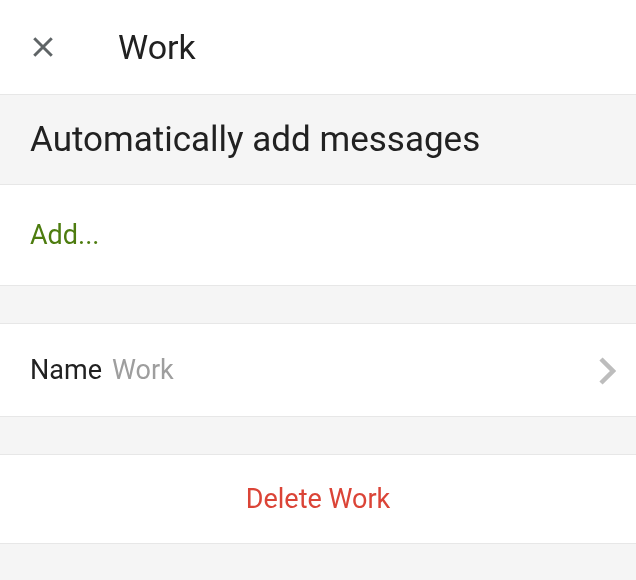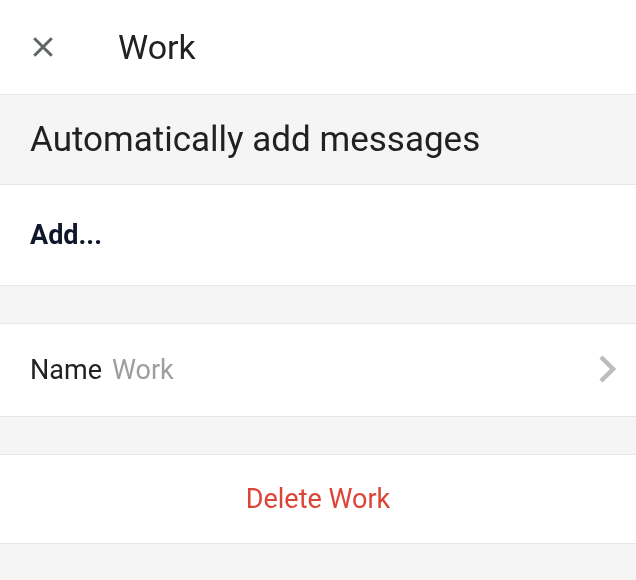--- a/index.html
+++ b/index.html
@@ -49,32 +49,32 @@
     }
     .row-white {
       background: #ffffff;
       border-bottom: 1px solid #e7e7e7;
     }
     .add-row {
       padding: 34px 30px;
     }
     .add-link {
       font-size: 27px;
-      font-weight: 700;
-      color: #0f172a;
+      font-weight: 400;
+      color: #4d7c0f;
       cursor: pointer;
     }
     .spacer {
       height: 38px;
       background: #f5f5f5;
       border-bottom: 1px solid #e7e7e7;
     }
     .name-row {
       display: flex;
-      align-items: flex-start;
+      align-items: flex-end;
       padding: 30px 20px 30px 30px;
       cursor: pointer;
     }
     .name-label {
       font-size: 27px;
       color: #212121;
     }
     .name-value {
       font-size: 27px;
       color: #9e9e9e;

